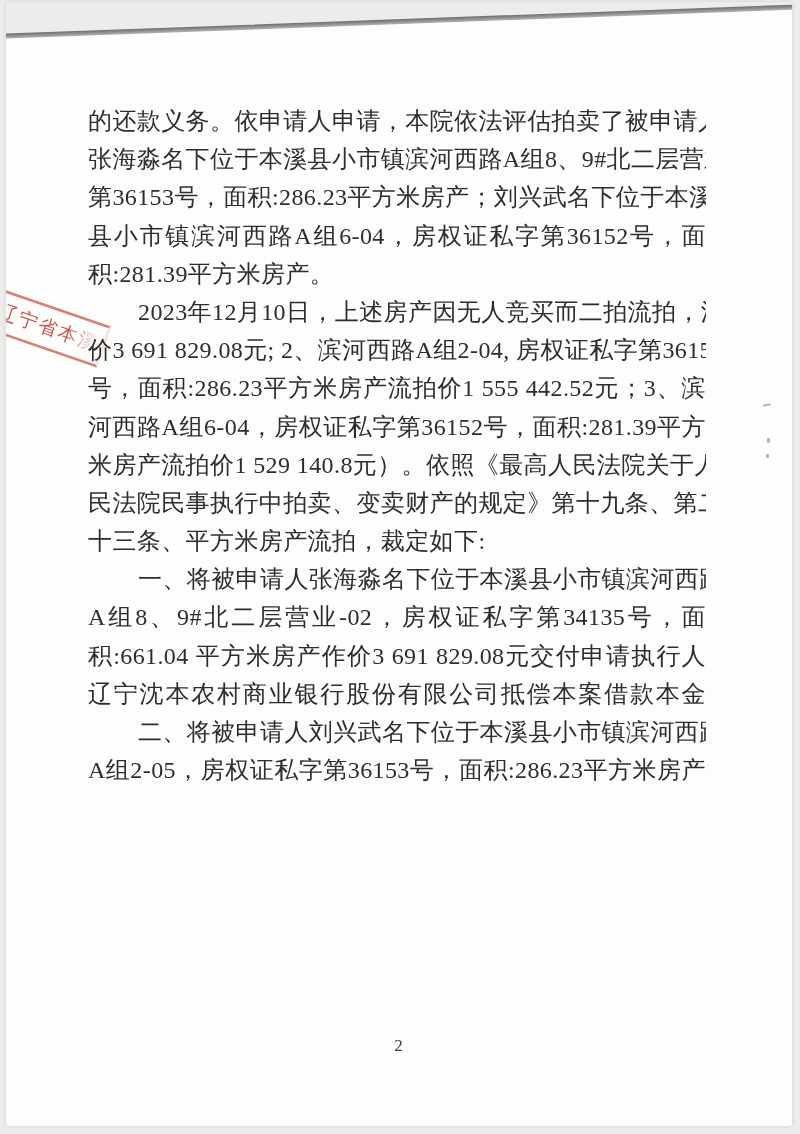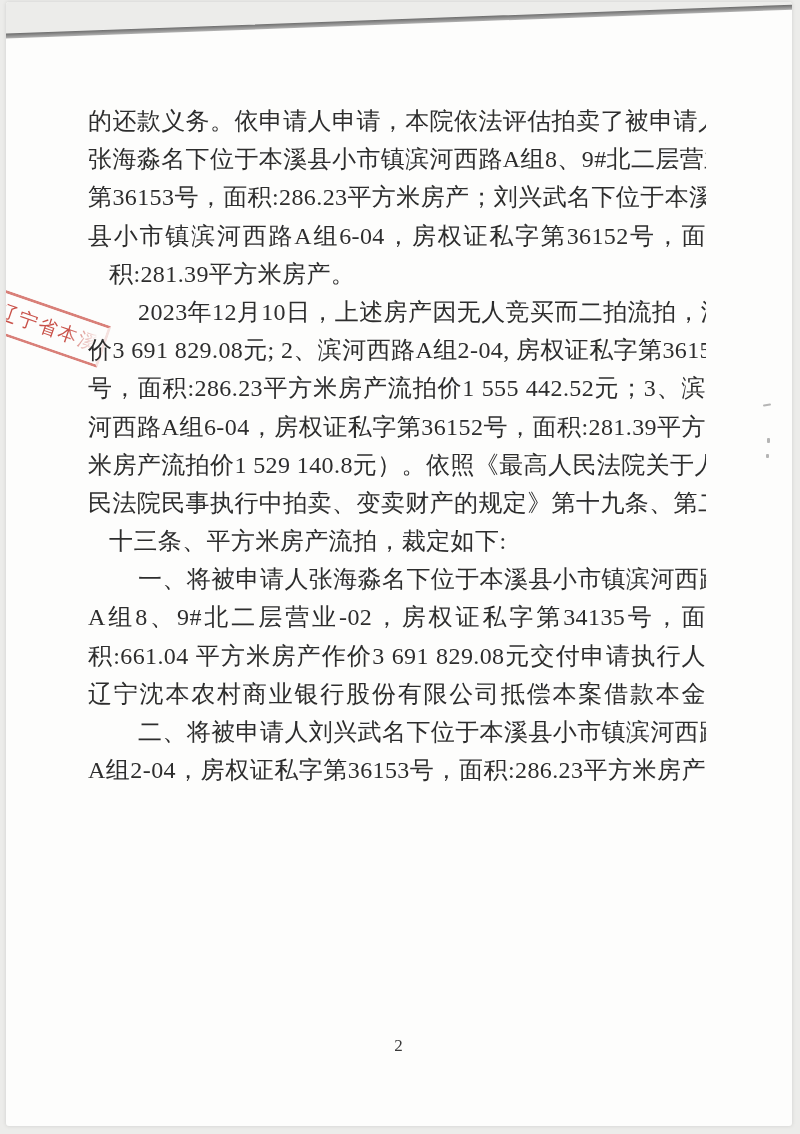--- a/index.html
+++ b/index.html
@@ -32,21 +32,21 @@
     position:absolute;left:82px;top:100px;width:618px;
     color:#2d2d2d;
     font-size:24px;line-height:38.2px;
     letter-spacing:0.4px;
   }
   .line{
     width:100%;height:38.2px;overflow:hidden;white-space:nowrap;
     text-align:justify;text-align-last:justify;
   }
   .line.indent{padding-left:50px;width:568px;}
-  .line.end{text-align-last:left;margin-left:21px;}
+  .line.end{text-align-last:left;}
   
   .stamp{
     position:absolute;left:-6px;top:286px;width:112px;height:38px;
     border:3px solid rgba(198,62,52,0.65);
     border-right-color:rgba(198,62,52,0.15);
     transform:rotate(19deg);transform-origin:left top;
     display:flex;align-items:center;justify-content:center;
     border-radius:2px;
   }
   .stamp span{
@@ -89,21 +89,21 @@
       <div class="line">号，面积:286.23平方米房产流拍价1 555 442.52元；3、滨</div>
       <div class="line">河西路A组6-04，房权证私字第36152号，面积:281.39平方</div>
       <div class="line">米房产流拍价1 529 140.8元）。依照《最高人民法院关于人</div>
       <div class="line">民法院民事执行中拍卖、变卖财产的规定》第十九条、第二</div>
       <div class="line end">十三条、平方米房产流拍，裁定如下:</div>
       <div class="line indent">一、将被申请人张海淼名下位于本溪县小市镇滨河西路</div>
       <div class="line">A组8、9#北二层营业-02，房权证私字第34135号，面</div>
       <div class="line">积:661.04 平方米房产作价3 691 829.08元交付申请执行人</div>
       <div class="line">辽宁沈本农村商业银行股份有限公司抵偿本案借款本金</div>
       <div class="line indent">二、将被申请人刘兴武名下位于本溪县小市镇滨河西路</div>
-      <div class="line">A组2-04，房权证私字第36153号，面积:286.23平方米房产</div>
+      <div class="line">A组2-05，房权证私字第36153号，面积:286.23平方米房产</div>
     </div>
 
     <div class="speck s1"></div>
     <div class="speck s2"></div>
     <div class="speck s3"></div>
 
     <div class="page-number">2</div>
   </div>
 </div>
 

